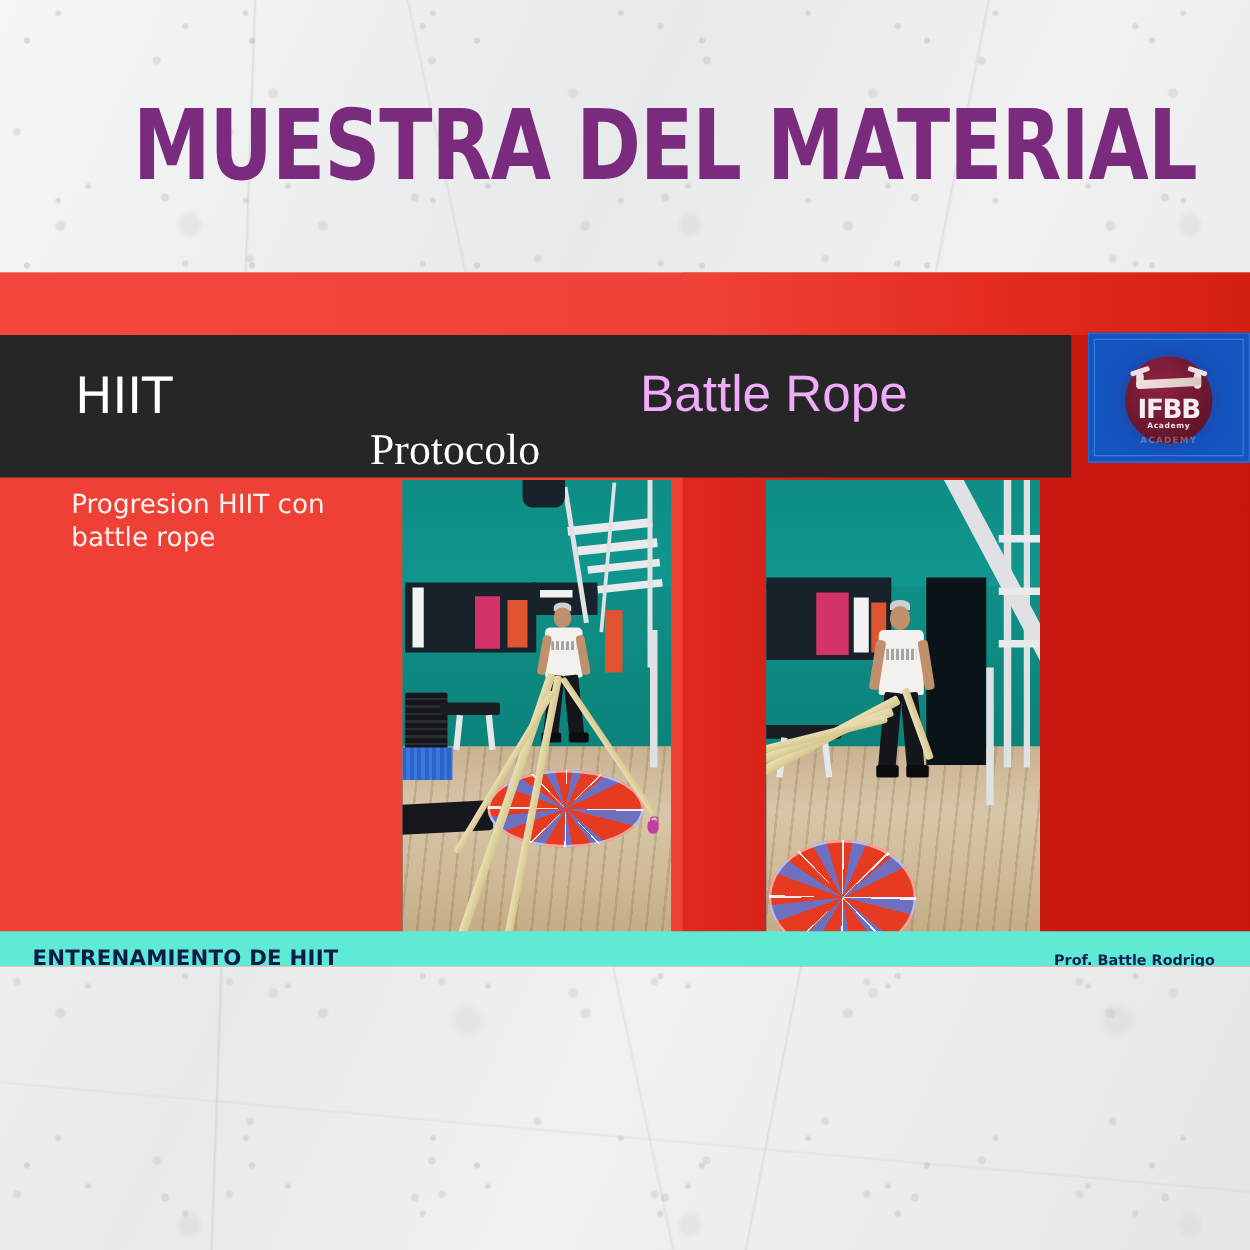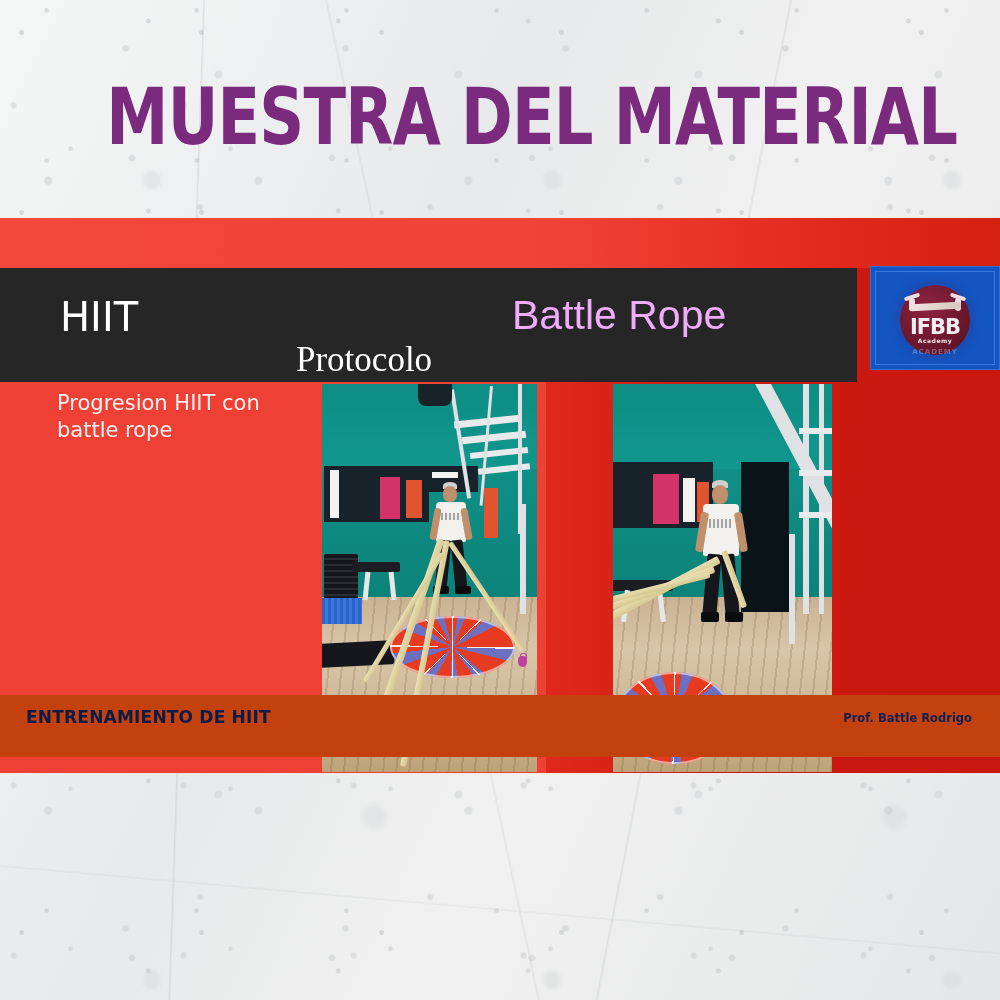--- a/index.html
+++ b/index.html
@@ -215,22 +215,22 @@
   .ph-benchleg{position:absolute;background:#e6e7ea;}
   .ph-mat{position:absolute;background:#15171c;border-radius:3px;}
   .ph-weights{position:absolute;background:repeating-linear-gradient(180deg,#15171c 0 4px,#2a2d33 4px 6px);border-radius:2px;}
   .ph-kettle{position:absolute;width:9px;height:11px;border-radius:40% 40% 45% 45%;background:#c13fa0;}
   .ph-kettle:before{content:"";position:absolute;left:2px;top:-3px;width:5px;height:5px;border:1.5px solid #c13fa0;border-bottom:none;border-radius:3px 3px 0 0;}
   .ph-bluemat{position:absolute;background:repeating-linear-gradient(90deg,#2a63c9 0 3px,#3d76d8 3px 6px);}
   .ph-door{position:absolute;background:#0a1418;}
 
   
   #bluebar{
-    position:absolute;left:0;bottom:16px;width:1000px;height:62px;
-    background:#c2410c;
+    position:absolute;left:0;bottom:0;width:1000px;height:28px;
+    background:#5eead4;
   }
   #bluebar .lbl{
     position:absolute;left:26px;top:12px;
     font-size:17px;font-weight:700;color:#0d1b47;letter-spacing:.2px;
     font-family:"DejaVu Sans", sans-serif;
   }
   #bluebar .prof{
     position:absolute;right:28px;top:16px;
     font-size:11.5px;font-weight:700;color:#121f52;
     font-family:"DejaVu Sans", sans-serif;

